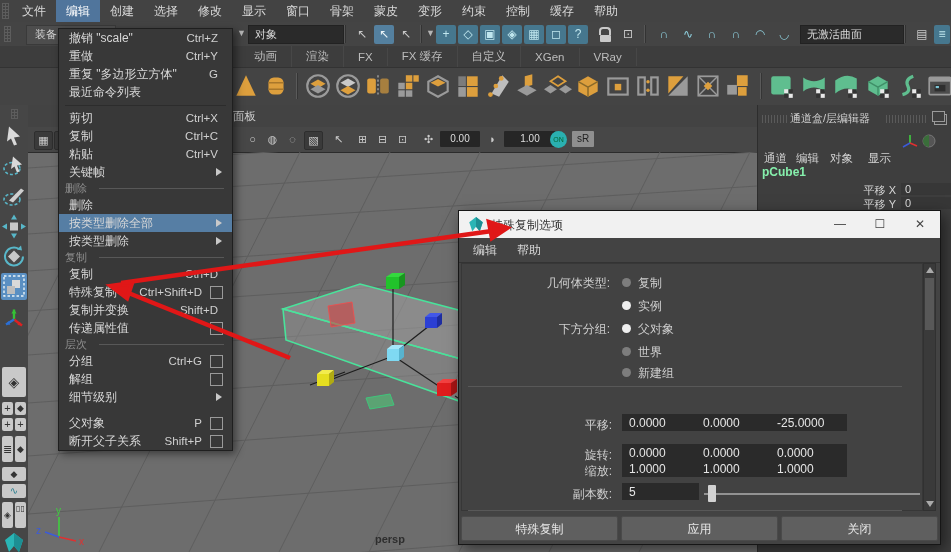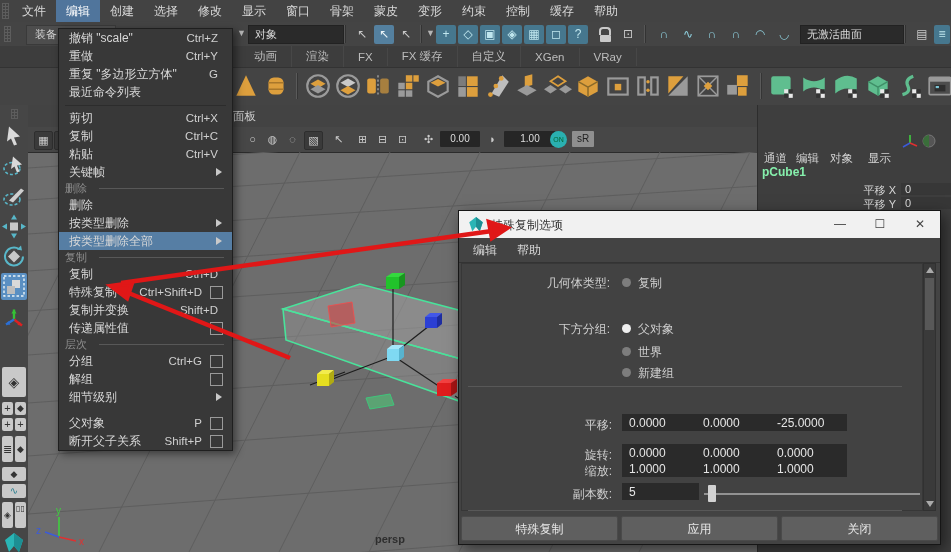--- a/index.html
+++ b/index.html
@@ -490,20 +490,26 @@
         <line x1="59" y1="537" x2="45" y2="532" stroke="#3b5bd9" stroke-width="1.6"></line>
         <text x="56" y="514" fill="#3fcf3f">y</text>
         <text x="79" y="545" fill="#e03030">x</text>
         <text x="36" y="534" fill="#3b5bd9">z</text>
       </g>
     </svg>
     <div class="persp">persp</div>
   </div>
 
   <div class="channelbox">
+    <div class="cbtitle">
+      <div class="cbdots" style="left:4px;width:26px;"></div>
+      <span class="txt">通道盒/层编辑器</span>
+      <div class="cbdots" style="left:128px;width:42px;"></div>
+      <div class="winglyph" style="left:176px;"></div>
+    </div>
     <svg class="abs" style="left:142px;top:28px;width:40px;height:16px;" viewBox="0 0 40 16">
       <line x1="10" y1="10" x2="10" y2="2" stroke="#3fcf3f" stroke-width="1.6"></line>
       <line x1="10" y1="10" x2="3" y2="14" stroke="#3b5bd9" stroke-width="1.6"></line>
       <line x1="10" y1="10" x2="17" y2="13" stroke="#e03030" stroke-width="1.6"></line>
       <circle cx="29" cy="8" r="6" fill="#555" stroke="#777"></circle>
         <path d="M29 2a6 6 0 0 0 0 12z" fill="#3a6e3a"></path>
     </svg>
     <span class="cbmenu" style="left:6px">通道</span>
     <span class="cbmenu" style="left:38px">编辑</span>
     <span class="cbmenu" style="left:72px">对象</span>
@@ -552,26 +558,26 @@
         <span class="lb">关键帧</span>
         <span class="sub"></span>
       </div>
     <div class="emsec">
         <span class="lb">删除</span>
         <span class="ln"></span>
       </div>
     <div class="emi">
         <span class="lb">删除</span>
       </div>
-    <div class="emi">
-        <span class="lb">按类型删除</span>
-        <span class="sub"></span>
-      </div>
     <div class="emi hl">
         <span class="lb">按类型删除全部</span>
+        <span class="sub"></span>
+      </div>
+    <div class="emi">
+        <span class="lb">按类型删除</span>
         <span class="sub"></span>
       </div>
     <div class="emsec">
         <span class="lb">复制</span>
         <span class="ln"></span>
       </div>
     <div class="emi">
         <span class="lb">复制</span>
         <span class="sc noopt">Ctrl+D</span>
       </div>
@@ -633,20 +639,24 @@
       <span style="left:14px">编辑</span>
       <span style="left:58px">帮助</span>
     </div>
     <div class="dbody">
 
       <div class="drow" style="top:10px">
         <span class="flab" style="right:312px">几何体类型:</span>
         <span class="radio" style="left:160px"></span>
         <span class="rlab" style="left:176px">复制</span>
       </div>
+      <div class="drow" style="top:33px">
+        <span class="radio on" style="left:160px"></span>
+        <span class="rlab" style="left:176px">实例</span>
+      </div>
 
       <div class="drow" style="top:56px">
         <span class="flab" style="right:312px">下方分组:</span>
         <span class="radio on" style="left:160px"></span>
         <span class="rlab" style="left:176px">父对象</span>
       </div>
       <div class="drow" style="top:79px">
         <span class="radio" style="left:160px"></span>
         <span class="rlab" style="left:176px">世界</span>
       </div>

